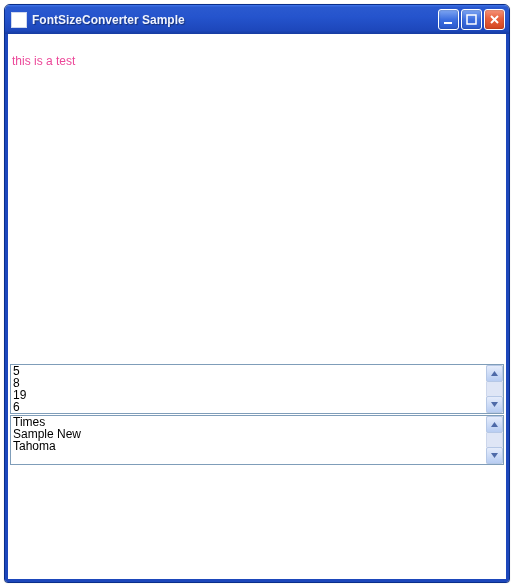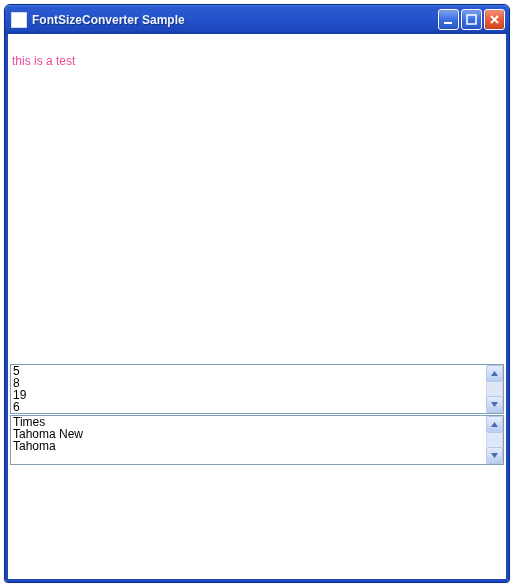--- a/index.html
+++ b/index.html
@@ -182,21 +182,21 @@
           <svg width="9" height="9">
               <polygon points="1,2 8,2 4.5,7" fill="#4e6aa8"></polygon>
             </svg>
         </div>
       </div>
     </div>
 
     <div class="listbox">
       <div class="list-items">
         <div class="list-row">Times</div>
-        <div class="list-row">Tahoma New</div>
+        <div class="list-row">Sample New</div>
         <div class="list-row">Tahoma</div>
       </div>
       <div class="scrollbar">
         <div class="sb-btn">
           <svg width="9" height="9">
               <polygon points="4.5,2 8,7 1,7" fill="#4e6aa8"></polygon>
             </svg>
         </div>
         <div class="sb-track"></div>
         <div class="sb-btn">

